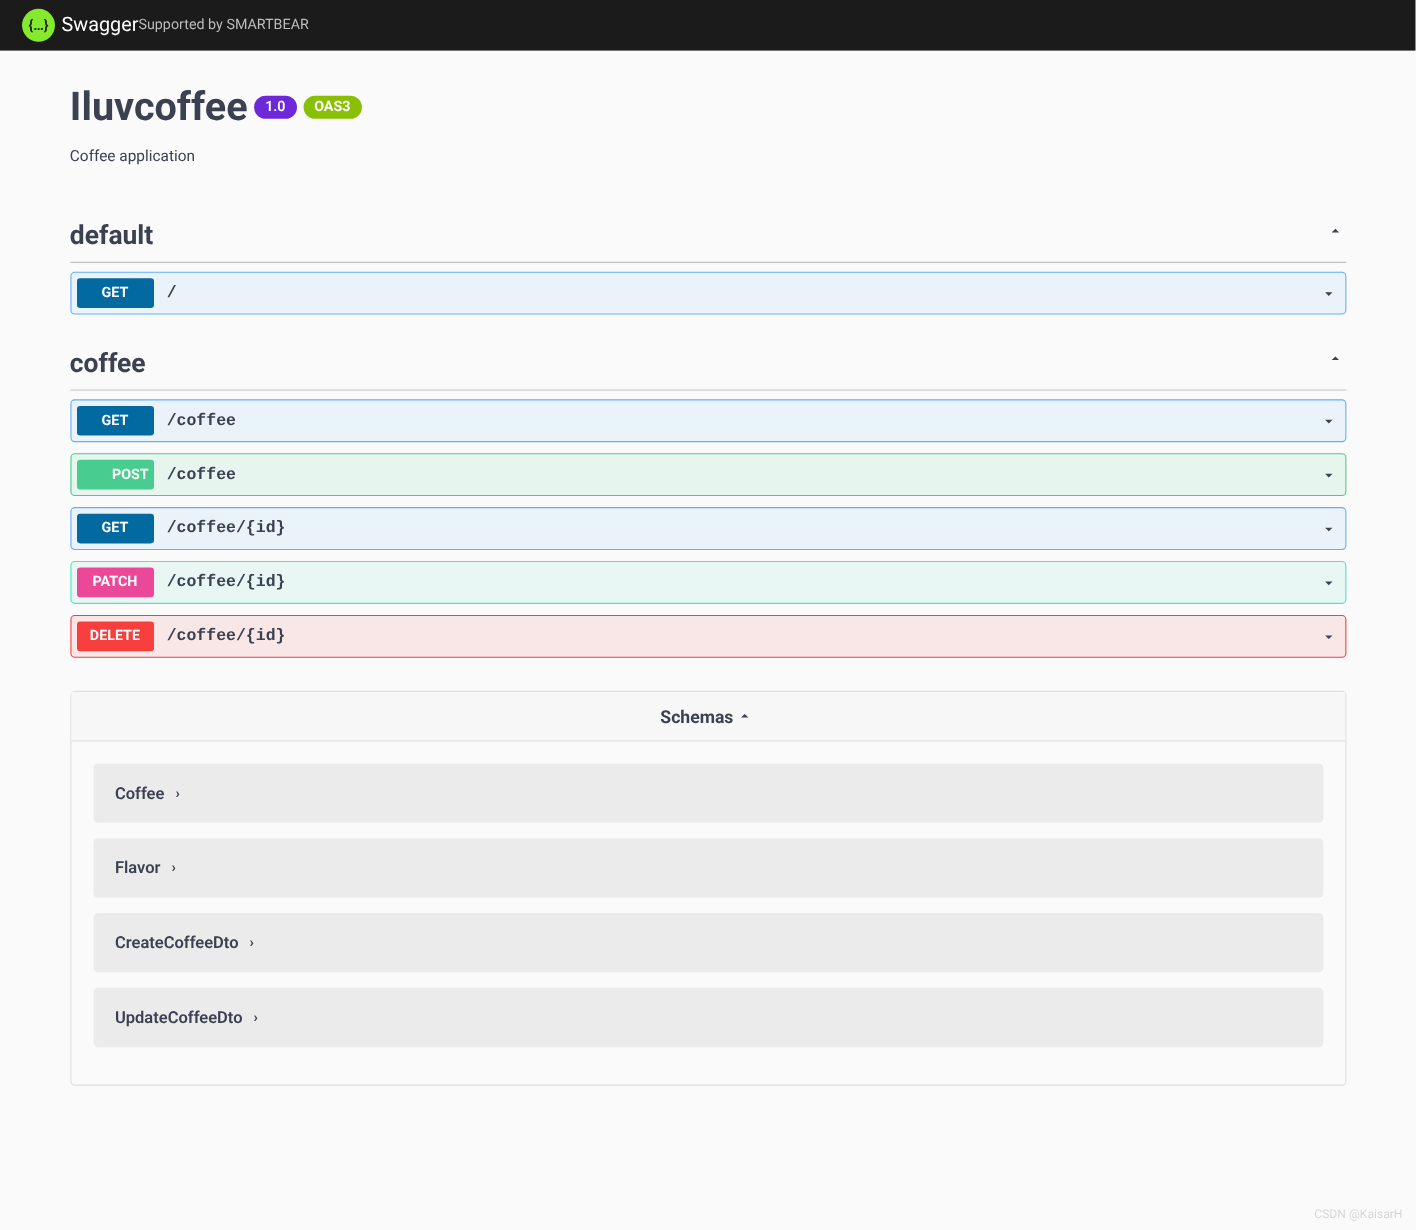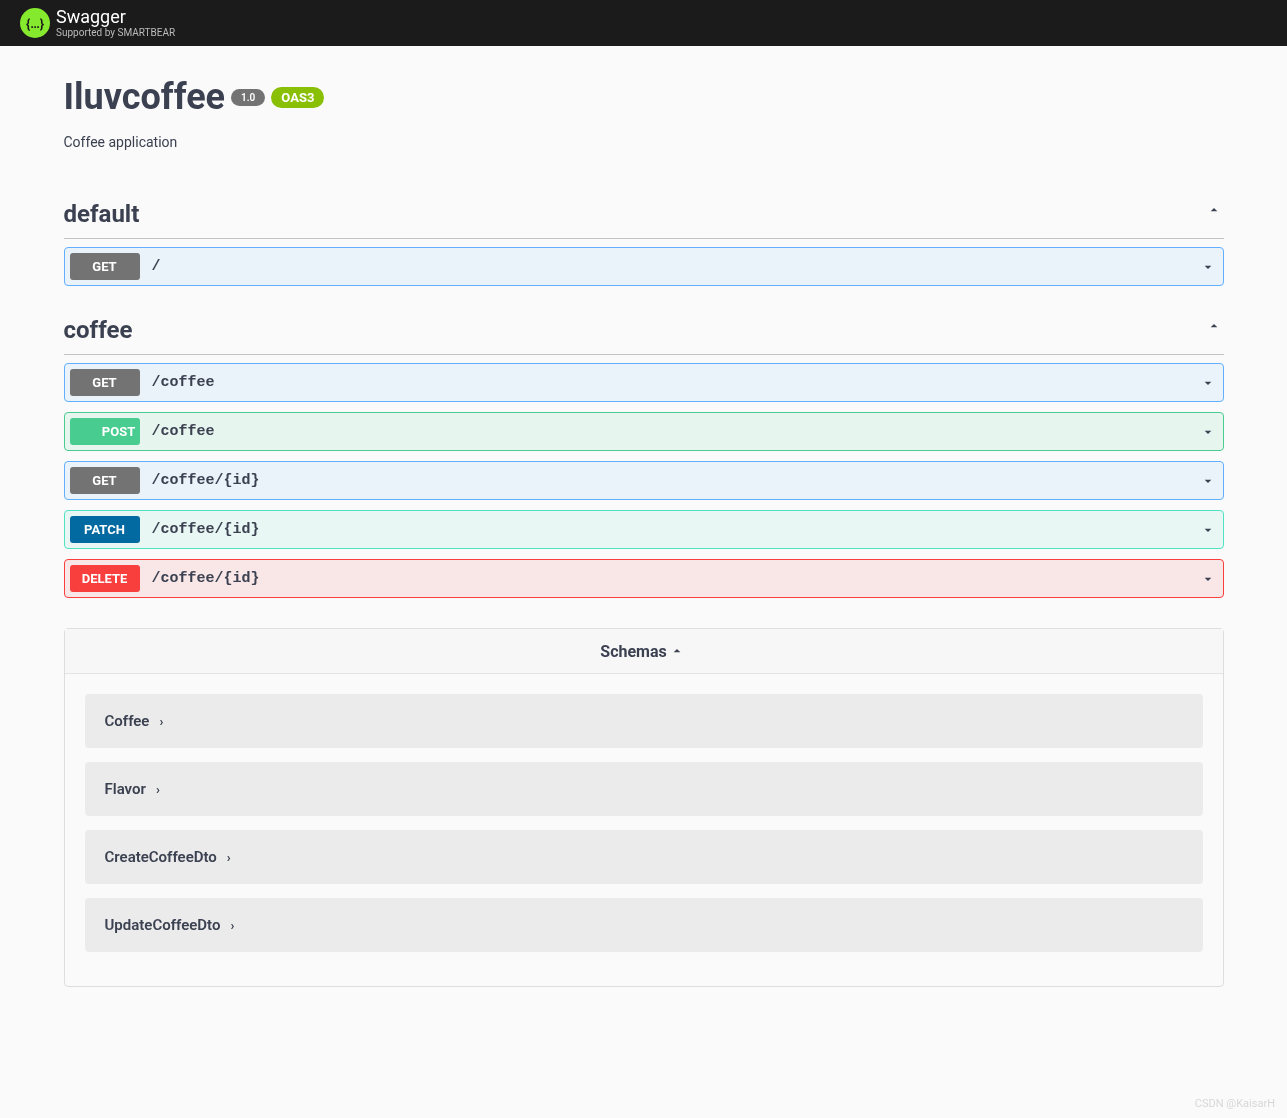--- a/index.html
+++ b/index.html
@@ -2,46 +2,46 @@
 <html><head>
   <meta charset="utf-8">
   <style>
     * { box-sizing: border-box; margin: 0; padding: 0; }
     body { font-family: -apple-system, BlinkMacSystemFont, "Segoe UI", Roboto, sans-serif; background: #fafafa; color: #3b4151; }
     
     .topbar { background: #1b1b1b; padding: 8px 0; }
     .topbar-wrapper { max-width: 1460px; margin: 0 auto; padding: 0 20px; display: flex; align-items: center; }
     .swagger-logo { display: flex; align-items: center; gap: 6px; }
     .swagger-icon { width: 30px; height: 30px; background: #85ea2d; border-radius: 50%; display: flex; align-items: center; justify-content: center; font-weight: bold; color: #1b1b1b; font-size: 13px; }
-    .swagger-text-wrap { display: flex; flex-direction: column; line-height: 1; }
+    .swagger-text-wrap { display: flex; flex-direction: row; line-height: 1; }
     .swagger-text { color: #fff; font-size: 18px; font-weight: 400; }
-    .swagger-sub { color: #bbb; font-size: 10px; margin-top: 2px; }
+    .swagger-sub { color: #bbb; font-size: 13px; margin-top: 2px; }
     
     .container { max-width: 1200px; margin: 0 auto; padding: 30px 20px; }
     
     .info-title { font-size: 36px; font-weight: 700; color: #3b4151; display: flex; align-items: center; gap: 6px; margin-bottom: 16px; }
-    .version-badge { background: #737373; color: #fff; font-size: 10px; padding: 3px 10px; border-radius: 14px; font-weight: 600; vertical-align: super; }
+    .version-badge { background: #6d28d9; color: #fff; font-size: 13px; padding: 3px 10px; border-radius: 14px; font-weight: 600; vertical-align: super; }
     .oas-badge { background: #89bf04; color: #fff; font-size: 13px; padding: 3px 10px; border-radius: 14px; font-weight: 700; vertical-align: super; }
     .info-desc { font-size: 14px; color: #3b4151; margin-bottom: 40px; }
     
     .tag-section { margin-bottom: 20px; }
     .tag-header { display: flex; justify-content: space-between; align-items: flex-start; padding: 10px 0; border-bottom: 1px solid rgba(59,65,81,0.3); cursor: pointer; margin-bottom: 8px; }
     .tag-name { font-size: 24px; font-weight: 700; color: #3b4151; }
     
     .opblock { border-radius: 4px; margin-bottom: 10px; border: 1px solid; }
     .opblock-summary { display: flex; align-items: center; padding: 5px; cursor: pointer; }
     .opblock .method { min-width: 70px; text-align: center; padding: 6px 0; border-radius: 3px; color: #fff; font-weight: 700; font-size: 13px; text-transform: uppercase; }
     .opblock .path { font-family: "Courier New", monospace; font-size: 15px; font-weight: 600; color: #3b4151; padding: 0 12px; flex: 1; }
     
     .opblock-get { background: rgba(97,175,254,0.1); border-color: #61affe; }
-    .opblock-get .method { background: #737373; }
+    .opblock-get .method { background: #0369a1; }
     .opblock-post { background: rgba(73,204,144,0.1); border-color: #49cc90; }
     .opblock-post .method { background: #49cc90; padding-left: 28px; }
     .opblock-patch { background: rgba(80,227,194,0.1); border-color: #50e3c2; }
-    .opblock-patch .method { background: #0369a1; }
+    .opblock-patch .method { background: #ec4899; }
     .opblock-delete { background: rgba(249,62,62,0.1); border-color: #f93e3e; }
     .opblock-delete .method { background: #f93e3e; }
     
     .chevron { width: 20px; height: 20px; display: inline-flex; align-items: center; justify-content: center; }
     .chevron svg { width: 16px; height: 16px; fill: #3b4151; }
     
     .schemas-section { border: 1px solid rgba(59,65,81,0.15); border-radius: 4px; margin-top: 30px; }
     .schemas-header { background: #f7f7f7; padding: 12px 20px; font-weight: 700; font-size: 16px; color: #3b4151; display: flex; justify-content: center; align-items: center; cursor: pointer; border-bottom: 1px solid rgba(59,65,81,0.1); }
     .schemas-body { padding: 20px; }
     .schema-item { background: #ebebeb; padding: 18px 20px; margin-bottom: 14px; border-radius: 4px; display: flex; align-items: center; gap: 10px; cursor: pointer; }

